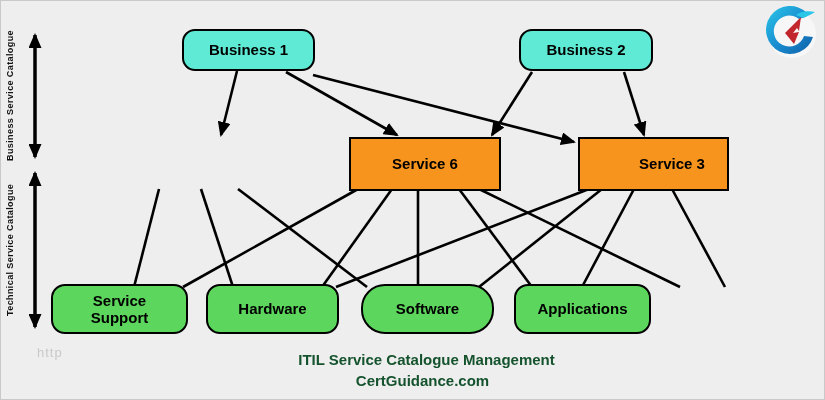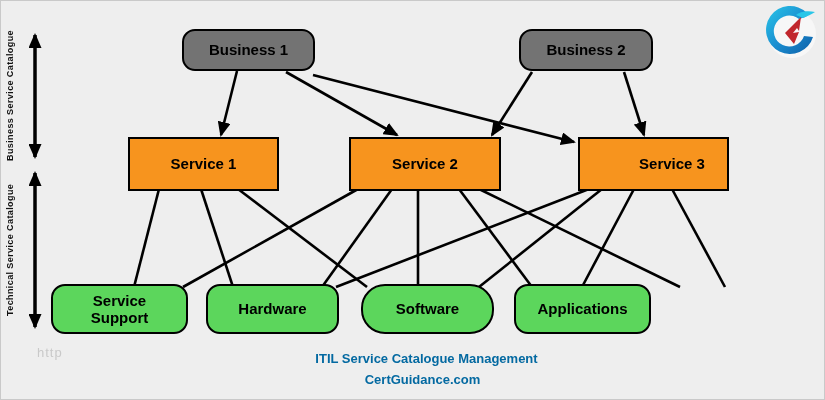--- a/index.html
+++ b/index.html
@@ -14,21 +14,21 @@
   }
   #wires{position:absolute;left:0;top:0;width:825px;height:400px;z-index:1;}
   .node{
     position:absolute;z-index:2;
     display:flex;align-items:center;justify-content:center;
     font-weight:bold;color:#000;
     border:2px solid #000;box-sizing:border-box;
     text-align:center;line-height:1.15;
     font-size:15px;
   }
-  .business{background:#737373;border-radius:13px;}
+  .business{background:#5eead4;border-radius:13px;}
   .service{background:#F7941E;border-radius:0;}
   .component{background:#5CD65C;border-radius:14px;}
   #b1{left:181px;top:28px;width:133px;height:42px;}
   #b2{left:518px;top:28px;width:134px;height:42px;}
   #s1{left:127px;top:136px;width:151px;height:54px;}
   #s2{left:348px;top:136px;width:152px;height:54px;}
   #s3{left:577px;top:136px;width:151px;height:54px;padding-left:37px;}
   #c1{left:50px;top:283px;width:137px;height:50px;padding:0 26px;}
   #c2{left:205px;top:283px;width:133px;height:50px;}
   #c3{left:360px;top:283px;width:133px;height:50px;border-radius:24px;}
@@ -38,22 +38,22 @@
     position:absolute;z-index:2;left:4px;width:20px;
     writing-mode:vertical-rl;transform:rotate(180deg);
     font-size:9px;font-weight:bold;color:#111;
     letter-spacing:0.4px;white-space:nowrap;
     text-align:center;
   }
   #vlabel-top{top:28px;height:134px;}
   #vlabel-bottom{top:166px;height:166px;}
   .caption{
     position:absolute;z-index:2;left:0;width:100%;
-    text-align:center;font-weight:bold;color:#0369a1;
-    font-size:13px;
+    text-align:center;font-weight:bold;color:#14532d;
+    font-size:15px;
   }
   #caption1{top:350px;padding-left:28px;box-sizing:border-box;}
   #caption2{top:371px;padding-left:20px;box-sizing:border-box;}
   #watermark{
     position:absolute;z-index:2;left:36px;top:344px;
     font-size:13px;color:#c9c9c9;letter-spacing:1px;
   }
   #logo{position:absolute;z-index:3;right:3px;top:3px;width:58px;height:58px;}
 </style>
 </head>
@@ -100,25 +100,22 @@
   <div class="vlabel" id="vlabel-top">Business Service Catalogue</div>
   <div class="vlabel" id="vlabel-bottom">Technical Service Catalogue</div>
 
   <div class="node business" id="b1">
     <span>Business 1</span>
   </div>
   <div class="node business" id="b2">
     <span>Business 2</span>
   </div>
 
-  <div class="node service" id="s1">
-    <span>Service 1</span>
-  </div>
   <div class="node service" id="s2">
-    <span>Service 2</span>
+    <span>Service 6</span>
   </div>
   <div class="node service" id="s3">
     <span>Service 3</span>
   </div>
 
   <div class="node component" id="c2">
     <span>Hardware</span>
   </div>
   <div class="node component" id="c1">
     <span>Service Support</span>

